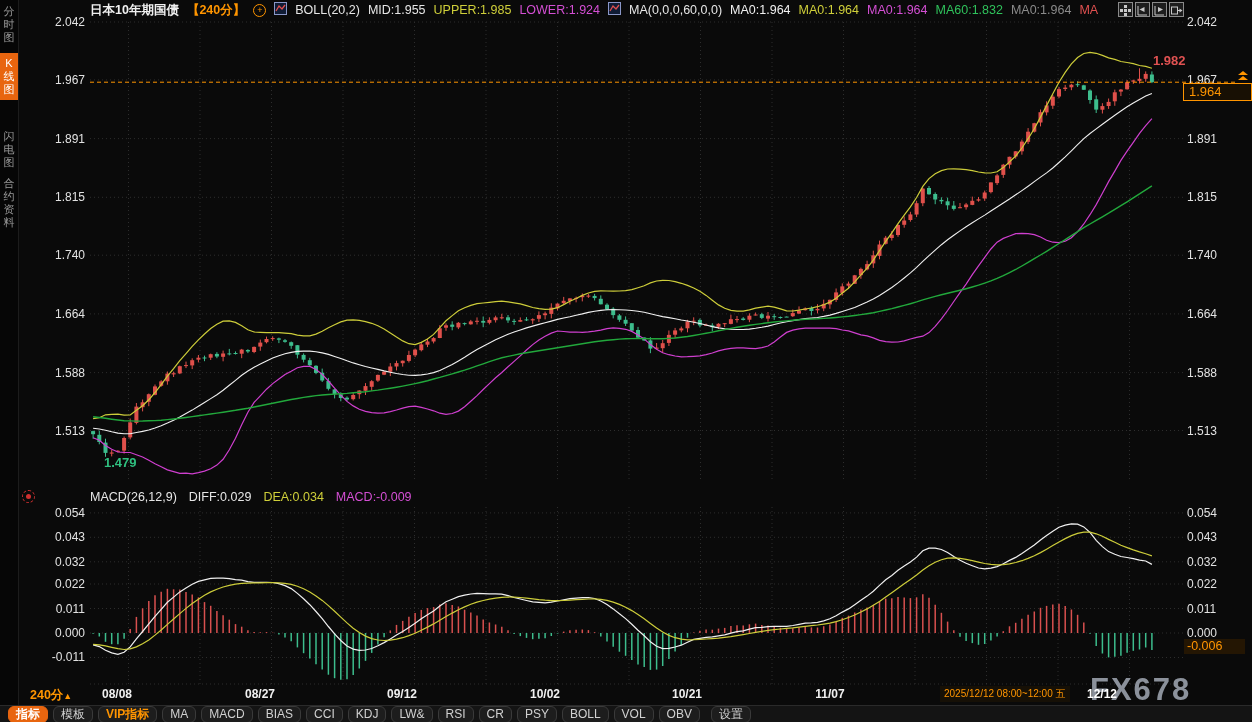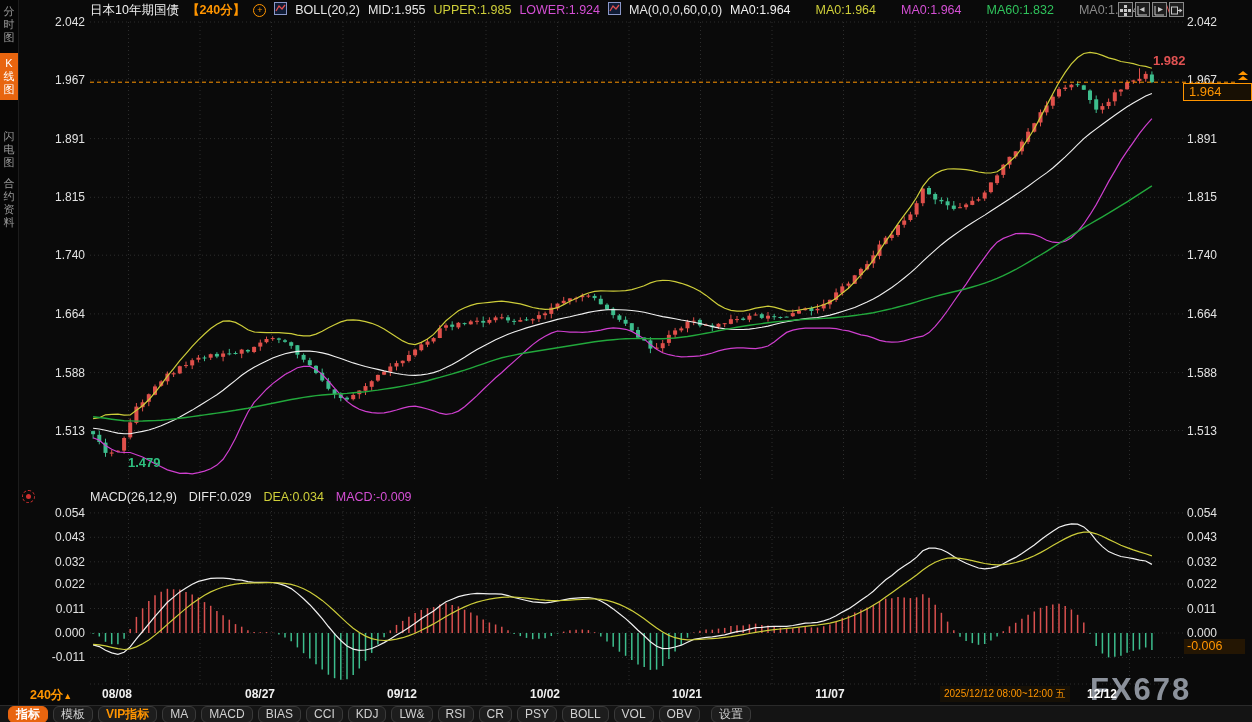--- a/index.html
+++ b/index.html
@@ -2,43 +2,43 @@
 <html><head>
 <meta charset="utf-8">
 <style>
   html,body{margin:0;padding:0;background:#000;}
   #app{position:relative;width:1252px;height:722px;background:#0a0a0a;overflow:hidden;
        font-family:"Liberation Sans",sans-serif;color:#e6e6e6;}
   #chart-svg{position:absolute;left:0;top:0;z-index:1;}
   
   #header{position:absolute;left:90px;top:2px;height:16px;display:flex;align-items:center;gap:8px;
           font-size:12.5px;white-space:nowrap;z-index:5;}
-  .ttl{font-weight:normal;color:#f0f0f0;}
+  .ttl{font-weight:bold;color:#f0f0f0;}
   .orange{color:#ff9500;}
   .yellow{color:#cfcf3a;}
   .magenta{color:#d44fd4;}
   .circle-plus{display:inline-flex;width:11px;height:11px;border:1px solid #ff9500;border-radius:50%;
                align-items:center;justify-content:center;color:#ff9500;font-size:9px;line-height:9px;}
   .mini-chart{display:inline-block;}
-  #ma-values{display:flex;gap:25px;}
+  #ma-values{display:flex;gap:8px;}
   #win-icons{position:absolute;left:1118px;top:2px;display:flex;gap:2px;z-index:6;}
   .win-icon{width:15px;height:15px;border:1px solid #8a8a8a;background:#1d1d1d;box-sizing:border-box;}
   
   #sidebar{position:absolute;left:0;top:0;width:18px;height:722px;background:#060606;z-index:7;
            border-right:1px solid #1c1c1c;}
   .side-item{display:flex;flex-direction:column;align-items:center;width:18px;gap:0;
              color:#9a9a9a;font-size:11px;line-height:13px;cursor:default;position:absolute;left:0;}
   .side-item.active{background:#e8650f;color:#fff;padding:4px 0;}
   
   .tick{position:absolute;font-size:12px;color:#e2e2e2;z-index:4;}
   .tick.left{width:52px;text-align:right;left:33px;}
   .tick.right{left:1187px;text-align:left;}
   
   #high-label{position:absolute;left:1153px;top:53px;color:#e05252;font-weight:bold;font-size:13px;z-index:5;}
-  #low-label{position:absolute;left:104px;top:455px;color:#2fbf7f;font-weight:bold;font-size:13px;z-index:5;margin-left:24px;}
+  #low-label{position:absolute;left:104px;top:455px;color:#2fbf7f;font-weight:bold;font-size:13px;z-index:5;}
   #cur-price-box{position:absolute;left:1183px;top:83px;width:62px;height:16px;border:1px solid #ff9500;
                  background:#181004;color:#ff9500;font-size:13px;line-height:16px;padding-left:5px;z-index:5;}
   #price-marker{position:absolute;left:1238px;top:71px;z-index:6;}
   .tri{width:0;height:0;border-left:5px solid transparent;border-right:5px solid transparent;
        border-bottom:4px solid #ff9500;margin-bottom:1px;}
   #macd-cur-box{position:absolute;left:1184px;top:639px;width:58px;height:15px;background:#241603;
                 color:#ff9500;font-size:12.5px;line-height:15px;padding-left:3px;z-index:5;}
   
   #macd-header{position:absolute;left:90px;top:490px;display:flex;gap:12px;font-size:12.5px;z-index:5;}
   

